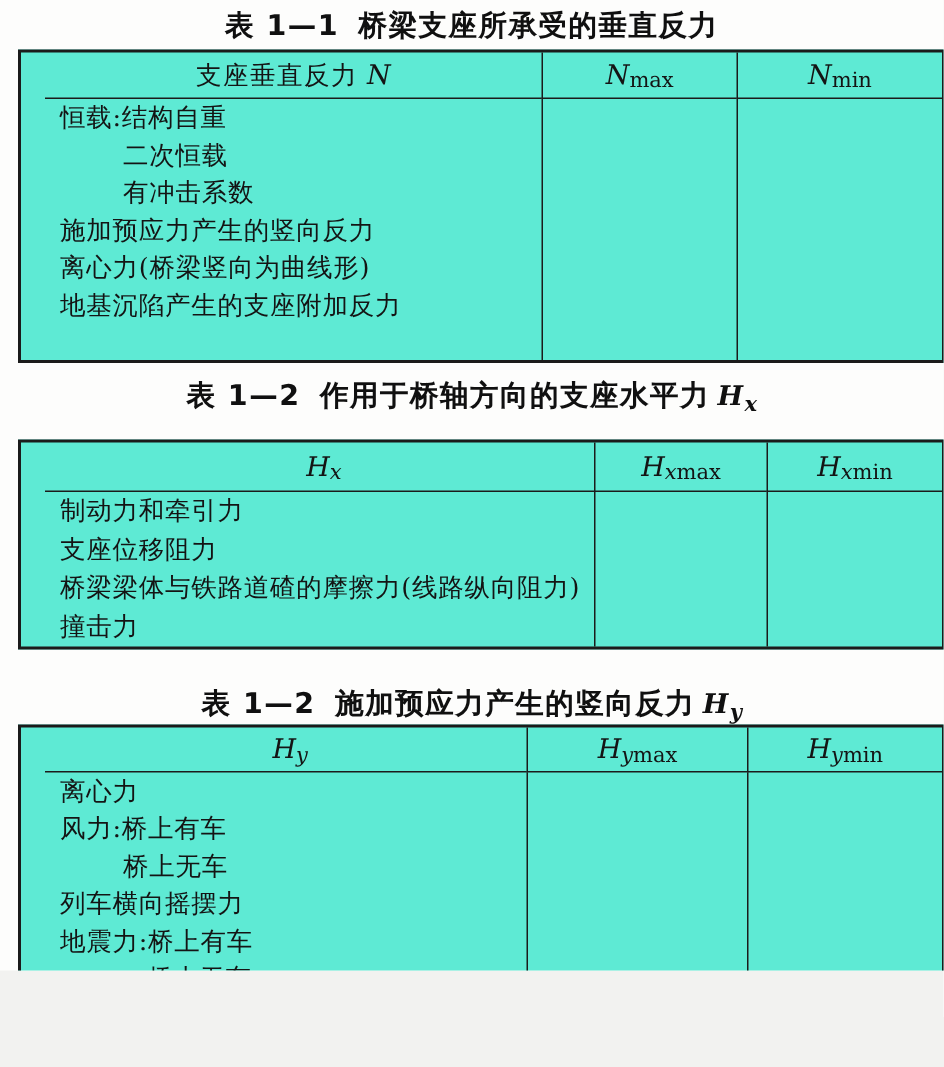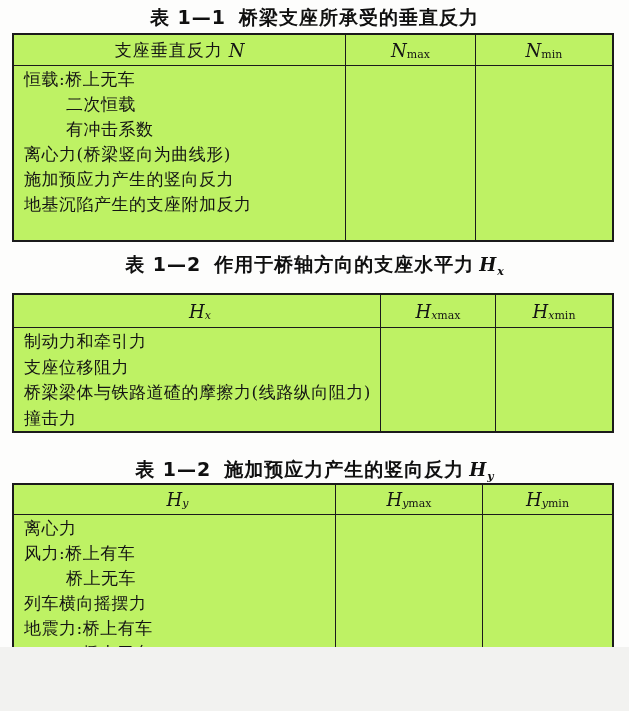--- a/index.html
+++ b/index.html
@@ -22,29 +22,30 @@
     font-family:"DejaVu Sans", sans-serif;
     font-weight:700;
     font-size:19px;line-height:21px;
     color:#101010;
     letter-spacing:1px;
     white-space:nowrap;
   }
   .tnum{margin-right:13px;}
   
   .msym{font-family:"DejaVu Serif", serif;font-style:italic;}
-  .msub{font-family:"DejaVu Serif", serif;font-size:11px;position:relative;top:4px;letter-spacing:0;}
+  .msub{font-family:"DejaVu Serif", serif;font-size:14px;position:relative;top:4px;letter-spacing:0;}
   .msub-i{font-style:italic;}
   .ttl .msym:not(:empty){margin-left:5px;font-size:18px;}
   
   .tbl{
     position:absolute;
     display:grid;
     border:2px solid #1b1b1b;
-    background:#bef264;
+    background:#5eead4;
+    padding-left:16px;
   }
   .cell{box-sizing:border-box;overflow:hidden;}
   .hcell{
     border-bottom:1.5px solid #1b1b1b;
     display:flex;align-items:center;justify-content:center;
     font-size:17px;letter-spacing:1px;
     white-space:nowrap;
   }
   .hcell .msym{font-size:18px;letter-spacing:0;}
   .hc1 .msym:not(:empty){margin-left:6px;}
@@ -85,25 +86,25 @@
     </div>
     <div class="cell hcell colL">
       <span class="msym">N</span>
         <span class="msub">max</span>
     </div>
     <div class="cell hcell colL">
       <span class="msym">N</span>
         <span class="msub">min</span>
     </div>
     <div class="cell bcell">
-      <div class="rline">恒载:桥上无车</div>
+      <div class="rline">恒载:结构自重</div>
       <div class="rline ind-2">二次恒载</div>
       <div class="rline ind-2">有冲击系数</div>
+      <div class="rline">施加预应力产生的竖向反力</div>
       <div class="rline">离心力(桥梁竖向为曲线形)</div>
-      <div class="rline">施加预应力产生的竖向反力</div>
       <div class="rline">地基沉陷产生的支座附加反力</div>
     </div>
     <div class="cell bcell colL"></div>
     <div class="cell bcell colL"></div>
   </div>
 
   <div class="ttl" id="ttl2">
     <span class="tnum">表 1—2</span><span>作用于桥轴方向的支座水平力</span><span class="msym">H</span><span class="msub msub-i">x</span>
   </div>
 

